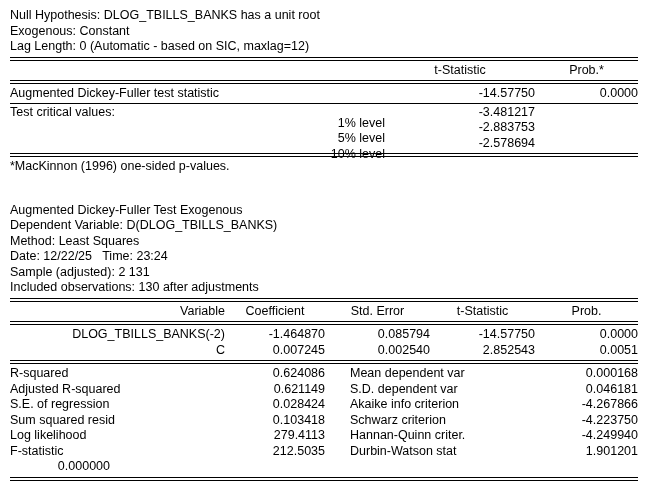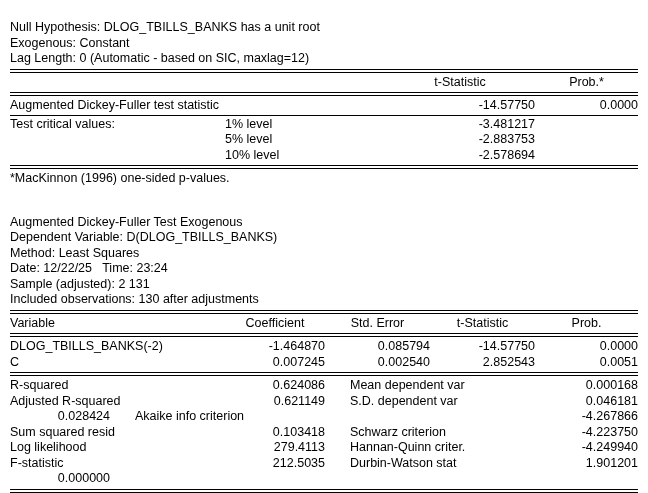--- a/index.html
+++ b/index.html
@@ -1,34 +1,34 @@
 <!DOCTYPE html>
 <html><head>
 <meta charset="utf-8">
 <style>
   * { margin:0; padding:0; box-sizing:border-box; }
   html,body { width:648px; height:493px; background:#ffffff; overflow:hidden; }
   body { font-family:"Liberation Sans", sans-serif; font-size:12.5px; color:#000; }
-  .page { padding:20px 10px 0 10px; width:648px; }
+  .page { padding:8px 10px 0 10px; width:648px; }
   .line { height:15.5px; line-height:15.5px; white-space:pre; }
   .row  { display:flex; height:15.5px; line-height:15.5px; }
   .dbl  { height:4px; border-top:1px solid #000; border-bottom:1px solid #000; margin:2px 0; }
   .sgl  { height:1px; border-top:1px solid #000; margin:1px 0; }
   .gap  { height:28px; }
 
   
   .a1 { width:215px; }
   .a12 { width:375px; }
-  .a2 { width:160px; text-align:left; }
+  .a2 { width:160px; text-align:right;margin-top:11px; }
   .a3 { width:150px; text-align:right; }
   .a4 { width:103px; text-align:right; }
   .a3.hd, .a4.hd { text-align:center; }
 
   
-  .r1 { width:215px; text-align:left; }
+  .r1 { width:215px; text-align:right; }
   .r2 { width:100px; text-align:right; }
   .r3 { width:105px; text-align:right; }
   .r4 { width:105px; text-align:right; }
   .r5 { width:103px; text-align:right; }
   .hd.r2,.hd.r3,.hd.r4,.hd.r5 { text-align:center; }
 
   
   .sl  { width:215px; }
   .sv  { width:100px; text-align:right; }
   .sp  { width:25px; }
@@ -131,20 +131,21 @@
     <div class="srv">0.000168</div>
   </div>
   <div class="row">
     <div class="sl">Adjusted R-squared</div>
     <div class="sv">0.621149</div>
     <div class="sp"></div>
     <div class="srl">S.D. dependent var</div>
     <div class="srv">0.046181</div>
   </div>
   <div class="row">
+    <div class="sl">S.E. of regression</div>
     <div class="sv">0.028424</div>
     <div class="sp"></div>
     <div class="srl">Akaike info criterion</div>
     <div class="srv">-4.267866</div>
   </div>
   <div class="row">
     <div class="sl">Sum squared resid</div>
     <div class="sv">0.103418</div>
     <div class="sp"></div>
     <div class="srl">Schwarz criterion</div>

